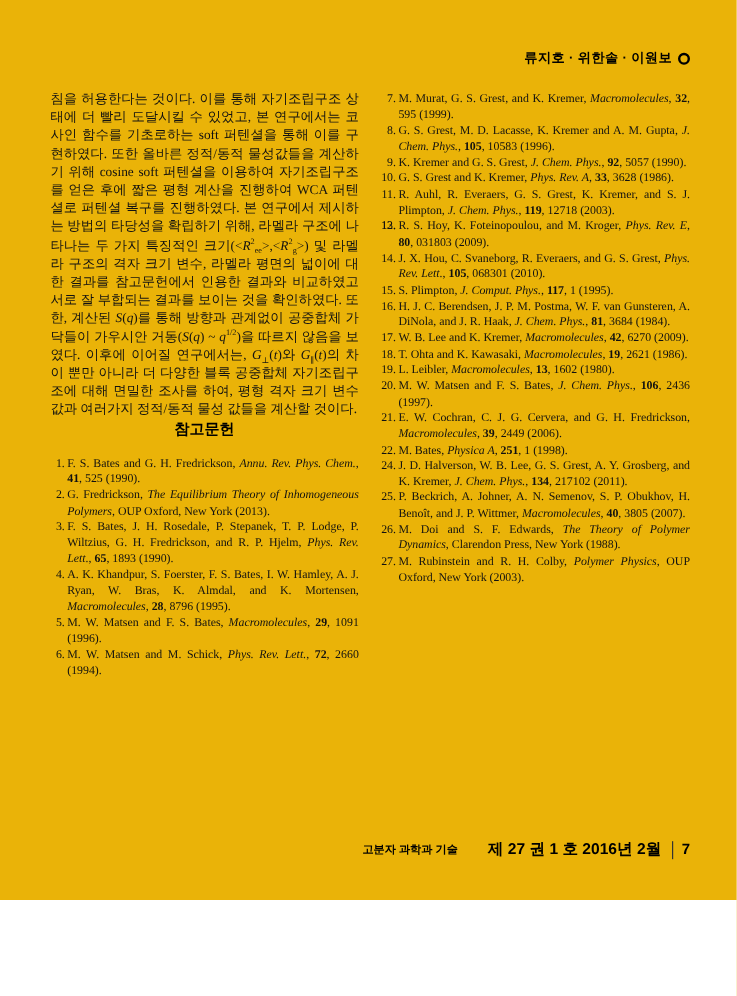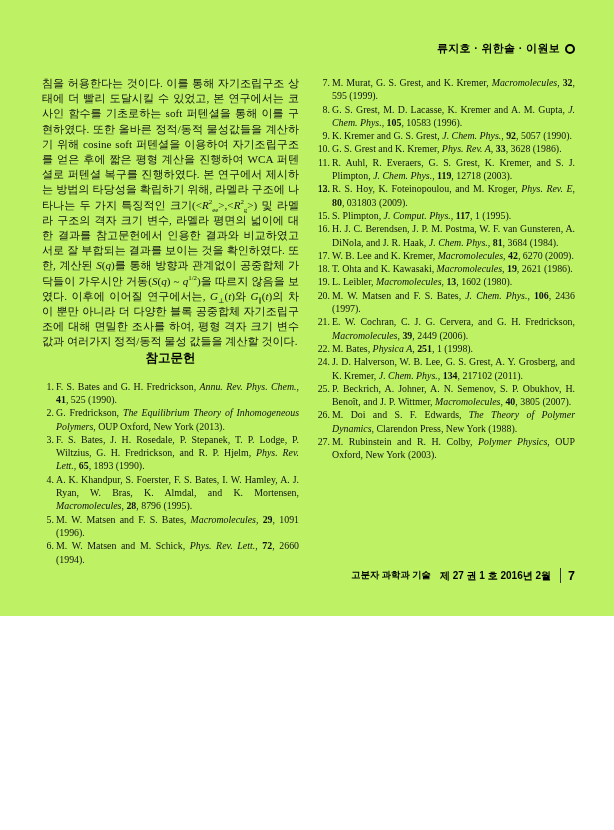--- a/index.html
+++ b/index.html
@@ -3,22 +3,22 @@
 <meta charset="utf-8">
 <style>
   html, body {
     margin: 0;
     padding: 0;
     background: #ffffff;
   }
   .page {
     position: relative;
     width: 614px;
-    height: 616px;
-    background: #bef264;
+    height: 750px;
+    background: #eab308;
     font-family: "Liberation Serif", "DejaVu Serif", serif;
     color: #111111;
     overflow: hidden;
   }
   
   .running-header {
     position: absolute;
     top: 41px;
     right: 39px;
     display: flex;
@@ -98,21 +98,21 @@
     position: absolute;
     bottom: 33px;
     right: 39px;
     display: flex;
     align-items: center;
     font-family: "Liberation Sans", "DejaVu Sans", sans-serif;
     font-weight: 700;
     color: #000000;
   }
   .footer .journal-name { font-size: 9.3px; }
-  .footer .issue-info { font-size: 10px; margin-left: 9px; }
+  .footer .issue-info { font-size: 13px; margin-left: 25px; }
   .footer .footer-divider {
     width: 1px;
     height: 15px;
     background: #333333;
     margin: 0 7px 0 9px;
   }
   .footer .page-number { font-size: 12.5px; }
 </style>
 </head>
 <body>
@@ -141,20 +141,21 @@
 
     <div class="col">
       <div class="ref-list">
           <div class="ref-item"><span class="ref-num">7.</span><span class="ref-text"><span>M. Murat, G. S. Grest, and K. Kremer, </span><i>Macromolecules</i><span>, </span><b>32</b><span>, 595 (1999).</span></span></div>
           <div class="ref-item"><span class="ref-num">8.</span><span class="ref-text"><span>G. S. Grest, M. D. Lacasse, K. Kremer and A. M. Gupta, </span><i>J. Chem. Phys.</i><span>, </span><b>105</b><span>, 10583 (1996).</span></span></div>
           <div class="ref-item"><span class="ref-num">9.</span><span class="ref-text"><span>K. Kremer and G. S. Grest, </span><i>J. Chem. Phys.</i><span>, </span><b>92</b><span>, 5057 (1990).</span></span></div>
           <div class="ref-item"><span class="ref-num">10.</span><span class="ref-text"><span>G. S. Grest and K. Kremer, </span><i>Phys. Rev. A</i><span>, </span><b>33</b><span>, 3628 (1986).</span></span></div>
           <div class="ref-item"><span class="ref-num">11.</span><span class="ref-text"><span>R. Auhl, R. Everaers, G. S. Grest, K. Kremer, and S. J. Plimpton, </span><i>J. Chem. Phys.</i><span>, </span><b>119</b><span>, 12718 (2003).</span></span></div>
           <div class="ref-item"><span class="ref-num">12.</span></div>
           <div class="ref-item"><span class="ref-num">13.</span><span class="ref-text"><span>R. S. Hoy, K. Foteinopoulou, and M. Kroger, </span><i>Phys. Rev. E</i><span>, </span><b>80</b><span>, 031803 (2009).</span></span></div>
+          <div class="ref-item"><span class="ref-num">14.</span><span class="ref-text"><span>J. X. Hou, C. Svaneborg, R. Everaers, and G. S. Grest, </span><i>Phys. Rev. Lett.</i><span>, </span><b>105</b><span>, 068301 (2010).</span></span></div>
           <div class="ref-item"><span class="ref-num">15.</span><span class="ref-text"><span>S. Plimpton, </span><i>J. Comput. Phys.</i><span>, </span><b>117</b><span>, 1 (1995).</span></span></div>
           <div class="ref-item"><span class="ref-num">16.</span><span class="ref-text"><span>H. J. C. Berendsen, J. P. M. Postma, W. F. van Gunsteren, A. DiNola, and J. R. Haak, </span><i>J. Chem. Phys.</i><span>, </span><b>81</b><span>, 3684 (1984).</span></span></div>
           <div class="ref-item"><span class="ref-num">17.</span><span class="ref-text"><span>W. B. Lee and K. Kremer, </span><i>Macromolecules</i><span>, </span><b>42</b><span>, 6270 (2009).</span></span></div>
           <div class="ref-item"><span class="ref-num">18.</span><span class="ref-text"><span>T. Ohta and K. Kawasaki, </span><i>Macromolecules</i><span>, </span><b>19</b><span>, 2621 (1986).</span></span></div>
           <div class="ref-item"><span class="ref-num">19.</span><span class="ref-text"><span>L. Leibler, </span><i>Macromolecules</i><span>, </span><b>13</b><span>, 1602 (1980).</span></span></div>
           <div class="ref-item"><span class="ref-num">20.</span><span class="ref-text"><span>M. W. Matsen and F. S. Bates, </span><i>J. Chem. Phys.</i><span>, </span><b>106</b><span>, 2436 (1997).</span></span></div>
           <div class="ref-item"><span class="ref-num">21.</span><span class="ref-text"><span>E. W. Cochran, C. J. G. Cervera, and G. H. Fredrickson, </span><i>Macromolecules</i><span>, </span><b>39</b><span>, 2449 (2006).</span></span></div>
           <div class="ref-item"><span class="ref-num">22.</span><span class="ref-text"><span>M. Bates, </span><i>Physica A</i><span>, </span><b>251</b><span>, 1 (1998).</span></span></div>
           <div class="ref-item"><span class="ref-num">24.</span><span class="ref-text"><span>J. D. Halverson, W. B. Lee, G. S. Grest, A. Y. Grosberg, and K. Kremer, </span><i>J. Chem. Phys.</i><span>, </span><b>134</b><span>, 217102 (2011).</span></span></div>
           <div class="ref-item"><span class="ref-num">25.</span><span class="ref-text"><span>P. Beckrich, A. Johner, A. N. Semenov, S. P. Obukhov, H. Benoît, and J. P. Wittmer, </span><i>Macromolecules</i><span>, </span><b>40</b><span>, 3805 (2007).</span></span></div>

